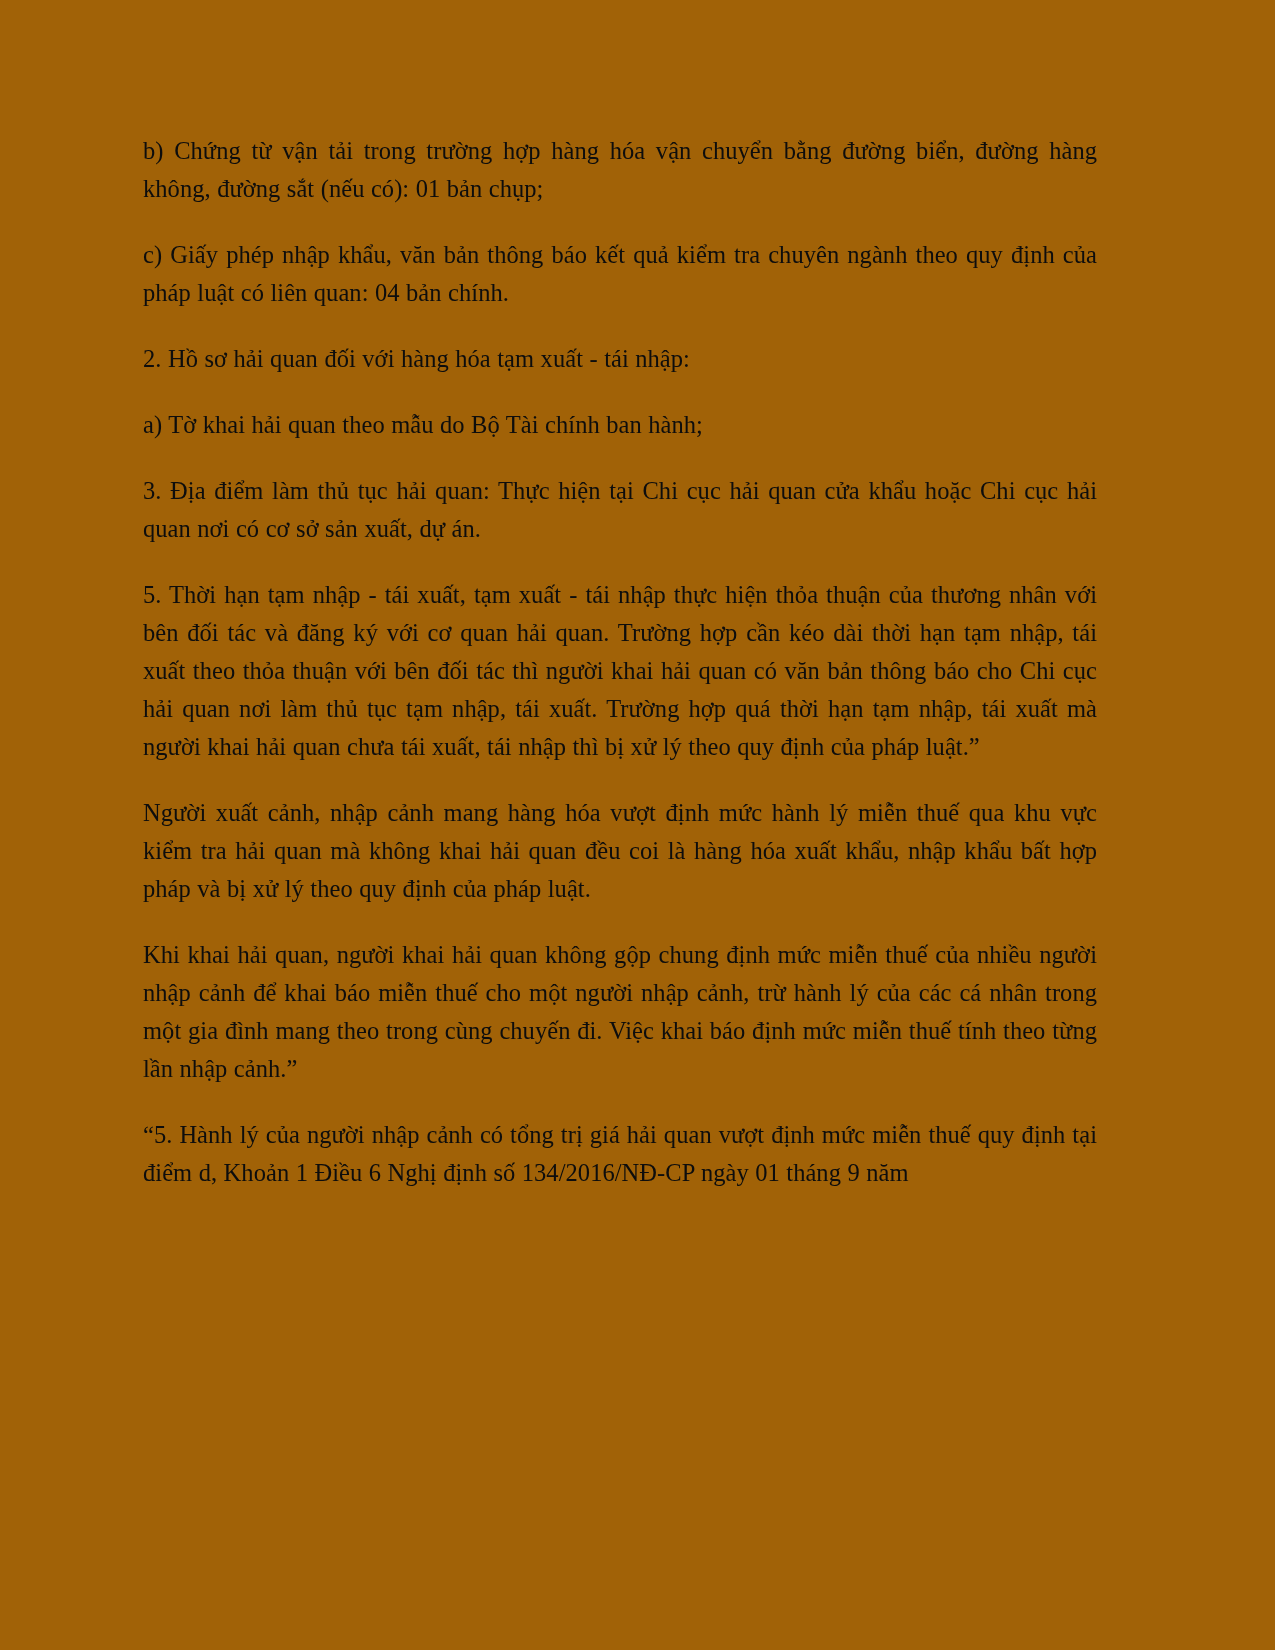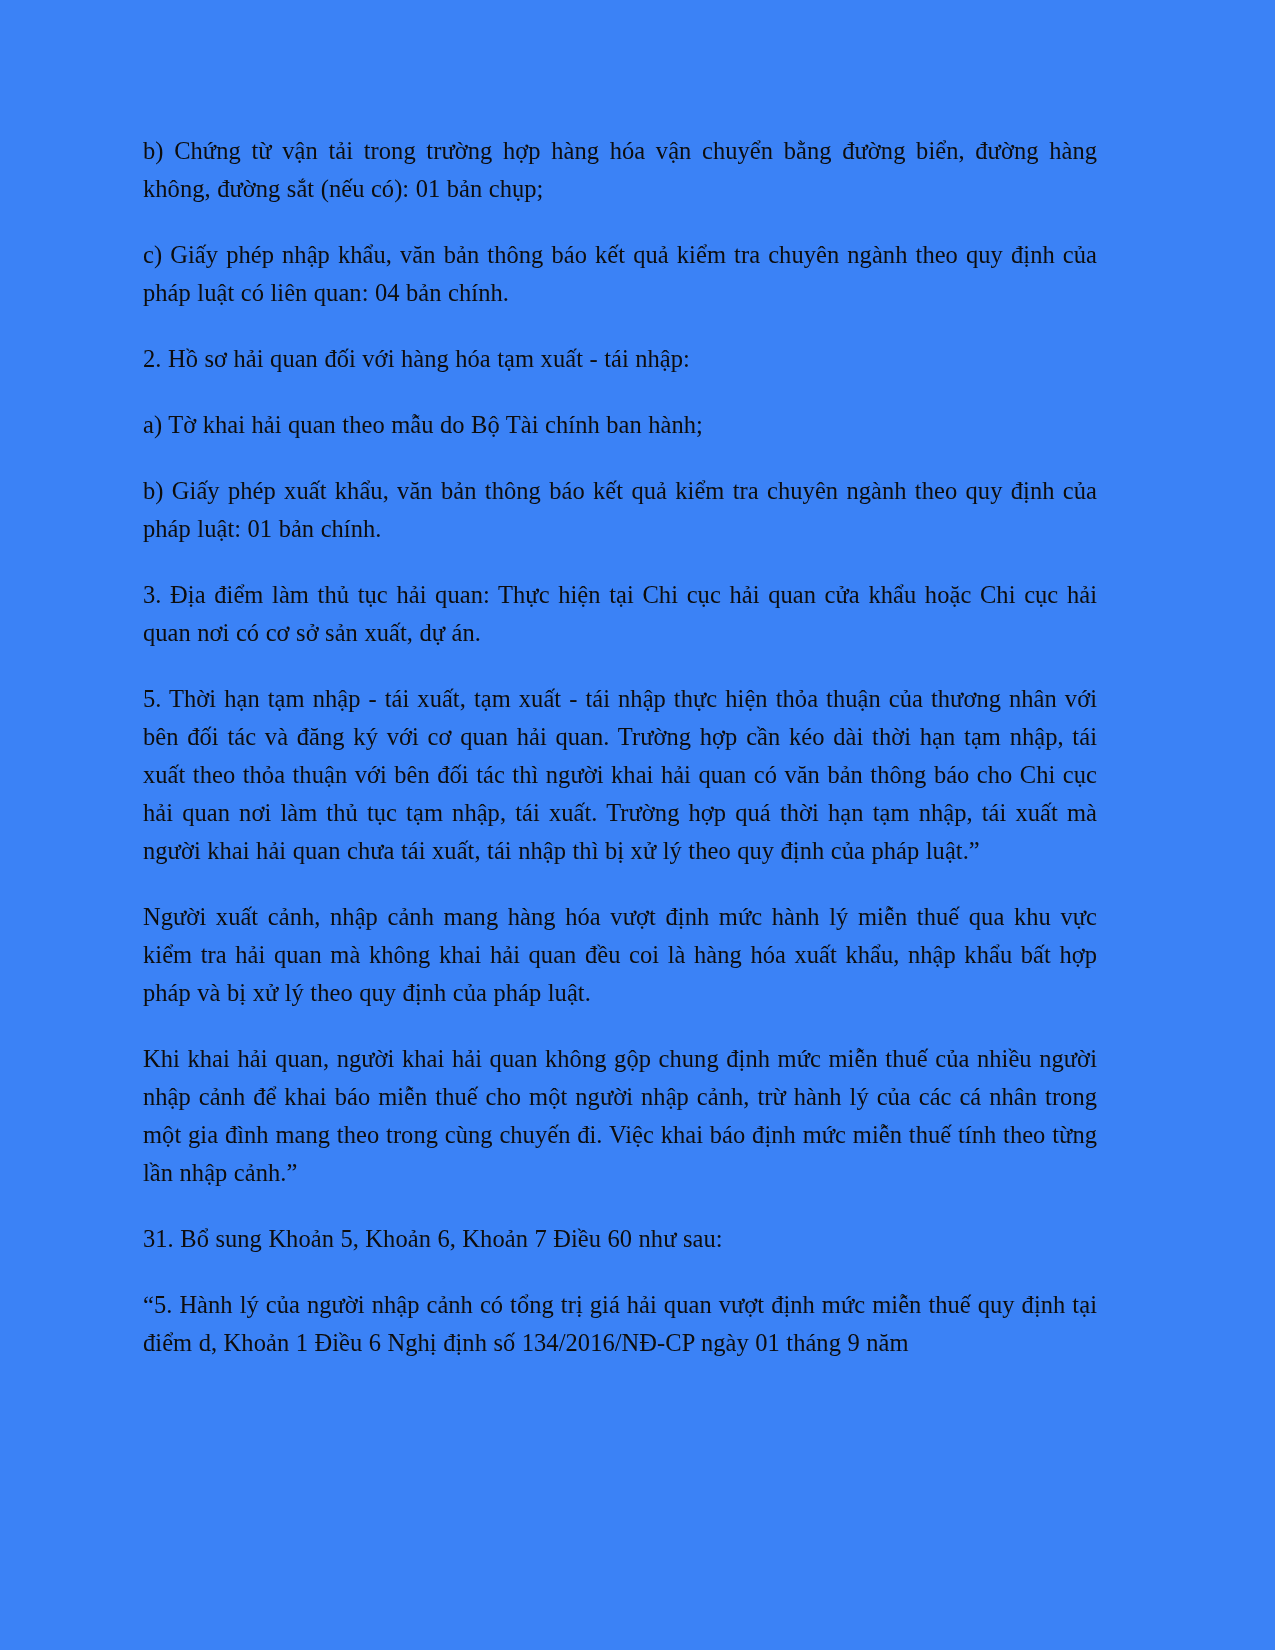--- a/index.html
+++ b/index.html
@@ -12,21 +12,21 @@
     width: 1275px;
     height: 1650px;
     font-family: "Liberation Serif", "DejaVu Serif", serif;
     color: #0d0d0d;
     overflow: hidden;
   }
   .page {
     position: relative;
     width: 1275px;
     height: 1650px;
-    background: #3b82f6;
+    background: #a16207;
     box-sizing: border-box;
     padding: 132px 178px 12px 143px;
   }
   .doc-body {
     width: 954px;
   }
   p.para {
     margin: 0 0 28px 0;
     font-size: 24.5px;
     line-height: 38px;
@@ -52,31 +52,29 @@
   <div class="doc-body">
 
     <p class="para">b) Chứng từ vận tải trong trường hợp hàng hóa vận chuyển bằng đường biển, đường hàng không, đường sắt (nếu có): 01 bản chụp;</p>
 
     <p class="para">c) Giấy phép nhập khẩu, văn bản thông báo kết quả kiểm tra chuyên ngành theo quy định của pháp luật có liên quan: 04 bản chính.</p>
 
     <p class="para">2. Hồ sơ hải quan đối với hàng hóa tạm xuất - tái nhập:</p>
 
     <p class="para">a) Tờ khai hải quan theo mẫu do Bộ Tài chính ban hành;</p>
 
-    <p class="para">b) Giấy phép xuất khẩu, văn bản thông báo kết quả kiểm tra chuyên ngành theo quy định của pháp luật: 01 bản chính.</p>
 
     <p class="para">3. Địa điểm làm thủ tục hải quan: Thực hiện tại Chi cục hải quan cửa khẩu hoặc Chi cục hải quan nơi có cơ sở sản xuất, dự án.</p>
 
 
     <p class="para">5. Thời hạn tạm nhập - tái xuất, tạm xuất - tái nhập thực hiện thỏa thuận của thương nhân với bên đối tác và đăng ký với cơ quan hải quan. Trường hợp cần kéo dài thời hạn tạm nhập, tái xuất theo thỏa thuận với bên đối tác thì người khai hải quan có văn bản thông báo cho Chi cục hải quan nơi làm thủ tục tạm nhập, tái xuất. Trường hợp quá thời hạn tạm nhập, tái xuất mà người khai hải quan chưa tái xuất, tái nhập thì bị xử lý theo quy định của pháp luật.”</p>
 
 
 
     <p class="para">Người xuất cảnh, nhập cảnh mang hàng hóa vượt định mức hành lý miễn thuế qua khu vực kiểm tra hải quan mà không khai hải quan đều coi là hàng hóa xuất khẩu, nhập khẩu bất hợp pháp và bị xử lý theo quy định của pháp luật.</p>
 
     <p class="para">Khi khai hải quan, người khai hải quan không gộp chung định mức miễn thuế của nhiều người nhập cảnh để khai báo miễn thuế cho một người nhập cảnh, trừ hành lý của các cá nhân trong một gia đình mang theo trong cùng chuyến đi. Việc khai báo định mức miễn thuế tính theo từng lần nhập cảnh.”</p>
 
-    <p class="para">31. Bổ sung Khoản 5, Khoản 6, Khoản 7 Điều 60 như sau:</p>
 
     <p class="para clipped">“5. Hành lý của người nhập cảnh có tổng trị giá hải quan vượt định mức miễn thuế quy định tại điểm d, Khoản 1 Điều 6 Nghị định số 134/2016/NĐ-CP ngày 01 tháng 9 năm</p>
 
   </div>
 </div>
 
 </body></html>

